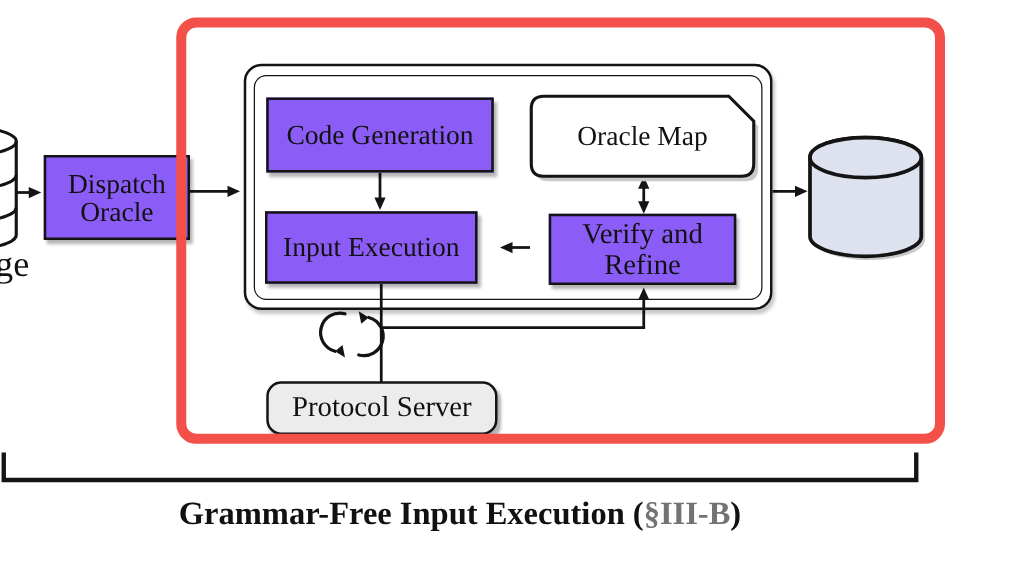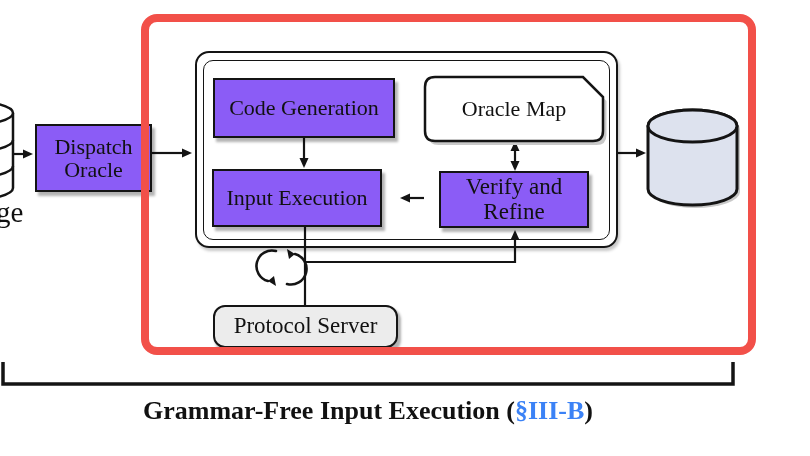--- a/index.html
+++ b/index.html
@@ -54,21 +54,21 @@
   }
   #red-highlight{
     position:absolute;left:141px;top:14px;width:615px;height:341px;
     box-sizing:border-box;border:8px solid #f25049;border-radius:16px;
     z-index:5;pointer-events:none;
   }
   #caption{
     position:absolute;left:368px;top:396px;transform:translateX(-50%);
     white-space:nowrap;font-weight:bold;font-size:26px;z-index:2;
   }
-  #caption .section-ref{color:#3b82f6;}
+  #caption .section-ref{color:#737373;}
   .stack{display:block;}
 </style>
 </head>
 <body>
 
 <div id="stage">
 
   <svg id="diagram-svg" width="810" height="456" viewBox="0 0 810 456">
 
     <g stroke="#141414" stroke-width="2.5" fill="#ffffff">

